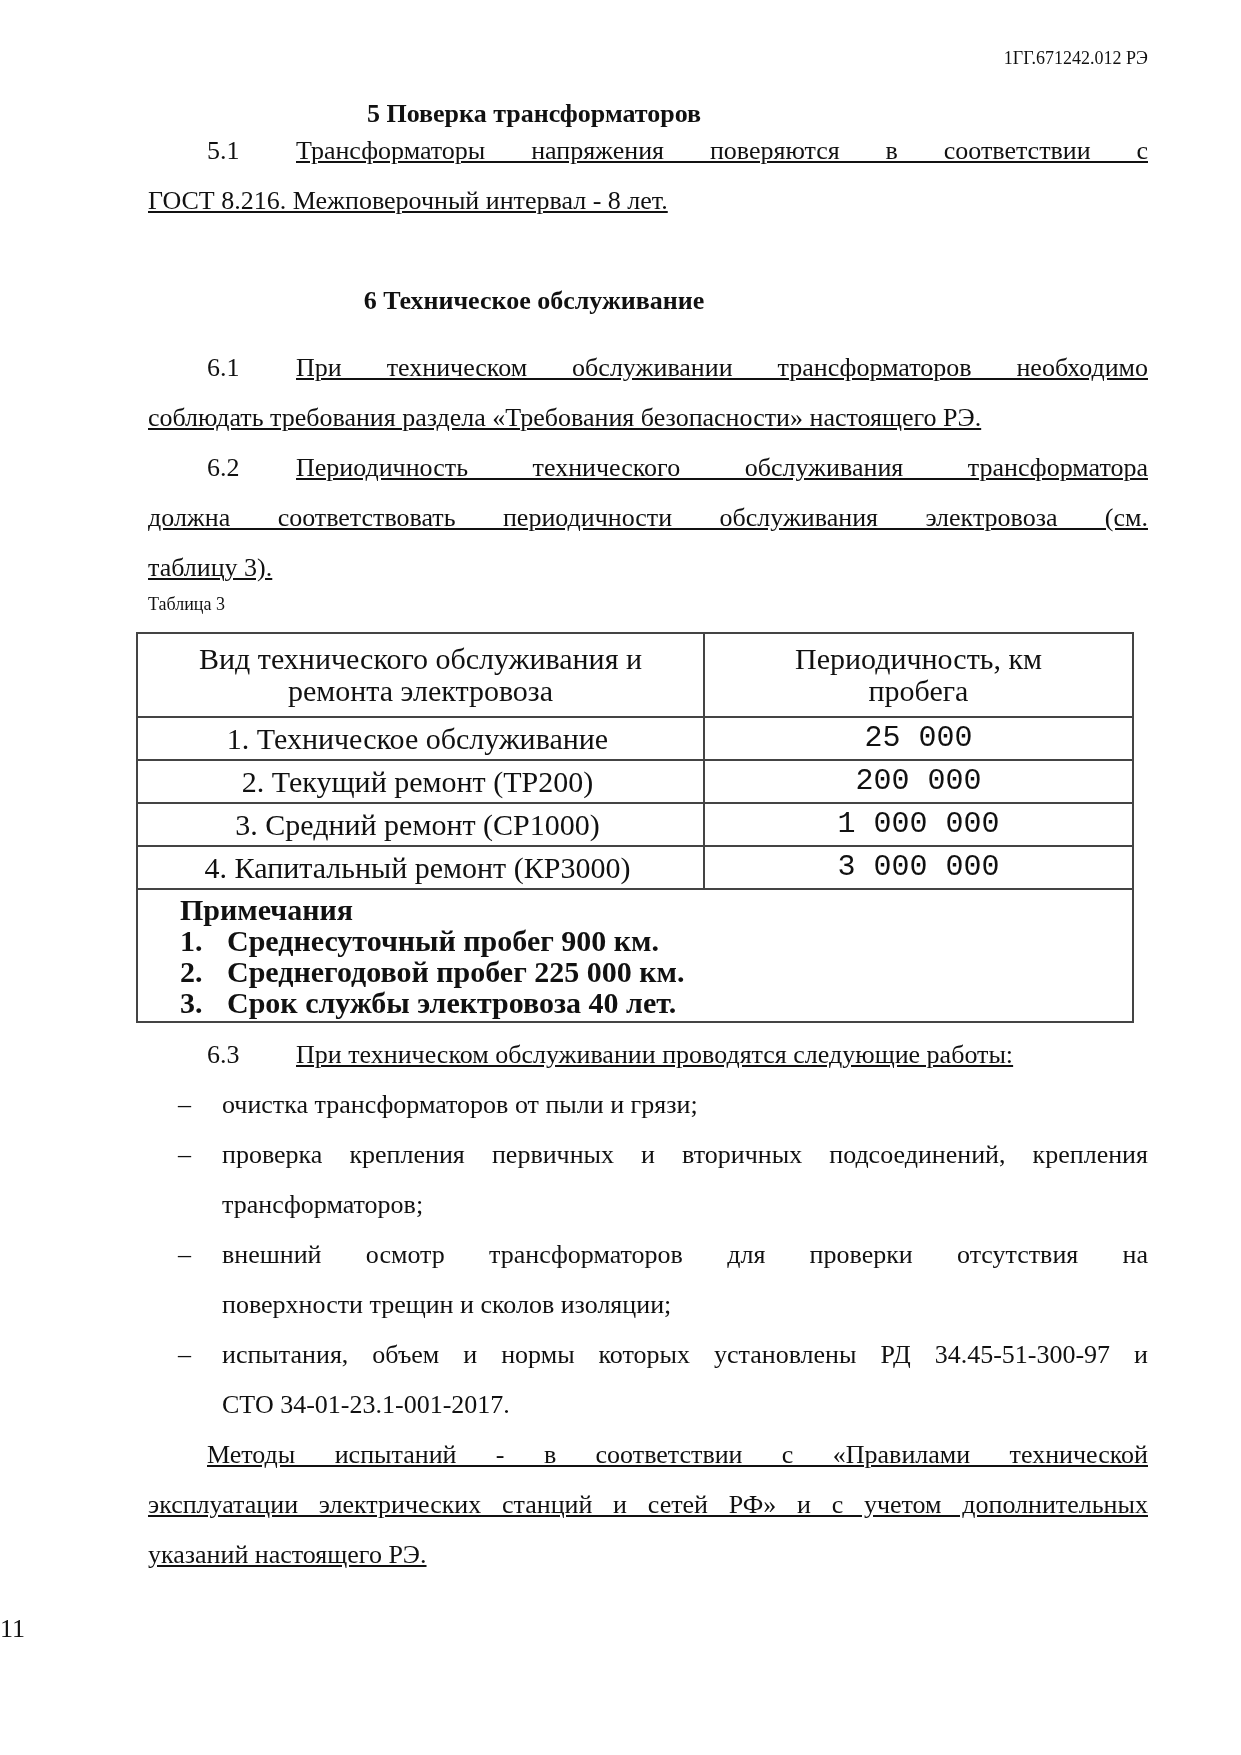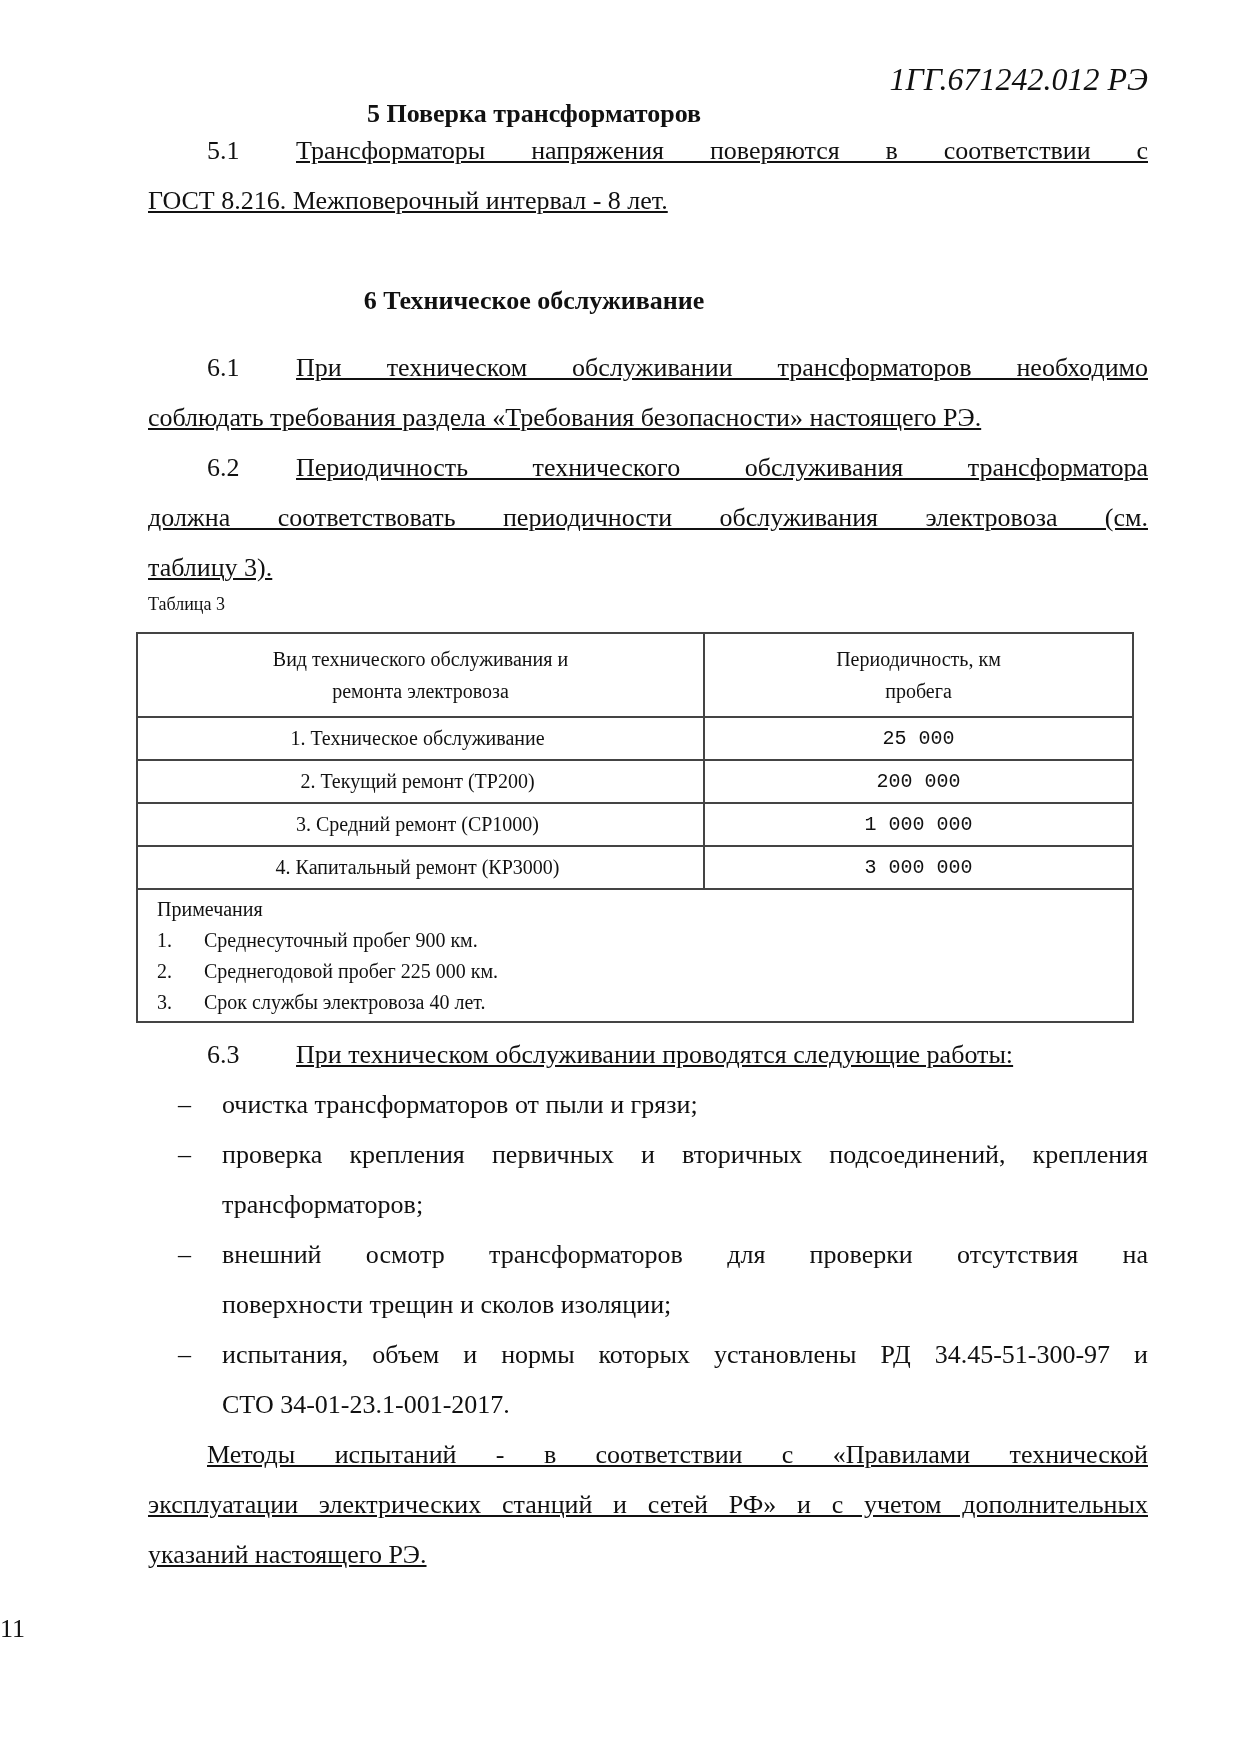--- a/index.html
+++ b/index.html
@@ -1,33 +1,33 @@
 <!DOCTYPE html>
 <html><head>
 <meta charset="utf-8">
 <style>
   html, body { margin: 0; padding: 0; background: #ffffff; }
   body { width: 1241px; height: 1755px; position: relative; overflow: hidden;
          font-family: "Liberation Serif", "DejaVu Serif", serif; color: #111; }
   .abs { position: absolute; white-space: nowrap; }
-  .doc-code { right: 93px; top: 61px; font-size: 32px; font-style: italic; }
+  .doc-code { right: 93px; top: 48px; font-size: 18px; }
   .h { left: 0; width: 1068px; text-align: center; font-weight: bold; font-size: 26px; }
   .para { position: absolute; left: 148px; width: 1000px; font-size: 26px; line-height: 50px; text-align: justify; }
   .para .line { display: block; height: 50px; text-align: justify; text-align-last: justify; white-space: nowrap; text-decoration: underline; }
   .para .line.last { text-align-last: left; }
   .num { display: inline-block; width: 89px; padding-left: 59px; }
   .caption { left: 148px; top: 594px; font-size: 18px; }
   table.t3 { position: absolute; left: 136px; top: 632px; width: 998px; border-collapse: collapse;
-             font-size: 20px; }
+             font-size: 30px; }
   table.t3 td, table.t3 th { border: 2px solid #444; padding: 0 10px; font-weight: normal; }
   table.t3 th { height: 82px; text-align: center; line-height: 32px; vertical-align: middle; }
   table.t3 td { height: 41px; line-height: 41px; }
   table.t3 td.c1 { width: 551px; text-align: center; padding-left: 4px; margin-left: 20px; }
   table.t3 td.c2 { text-align: center; font-family: Liberation Mono, monospace; }
-  table.t3 td.notes { height: auto; line-height: 31px; padding: 4px 0 3px 19px; }
+  table.t3 td.notes { height: auto; line-height: 31px; padding: 4px 0 3px 42px; font-weight: bold; }
   .note-row { display: block; }
   .note-num { display: inline-block; width: 47px; }
   .bullets { position: absolute; left: 178px; width: 970px; font-size: 26px; line-height: 50px; }
   .bullet { position: relative; padding-left: 44px; }
   .bullet .dash { position: absolute; left: 0; top: 0; }
   .bullet .line { display: block; height: 50px; white-space: nowrap; text-align: justify; text-align-last: justify; }
   .bullet .line.last { text-align-last: left; }
   .page-num { left: 0; width: 1241px; top: 1614px; font-size: 26px; }
 </style>
 </head>

